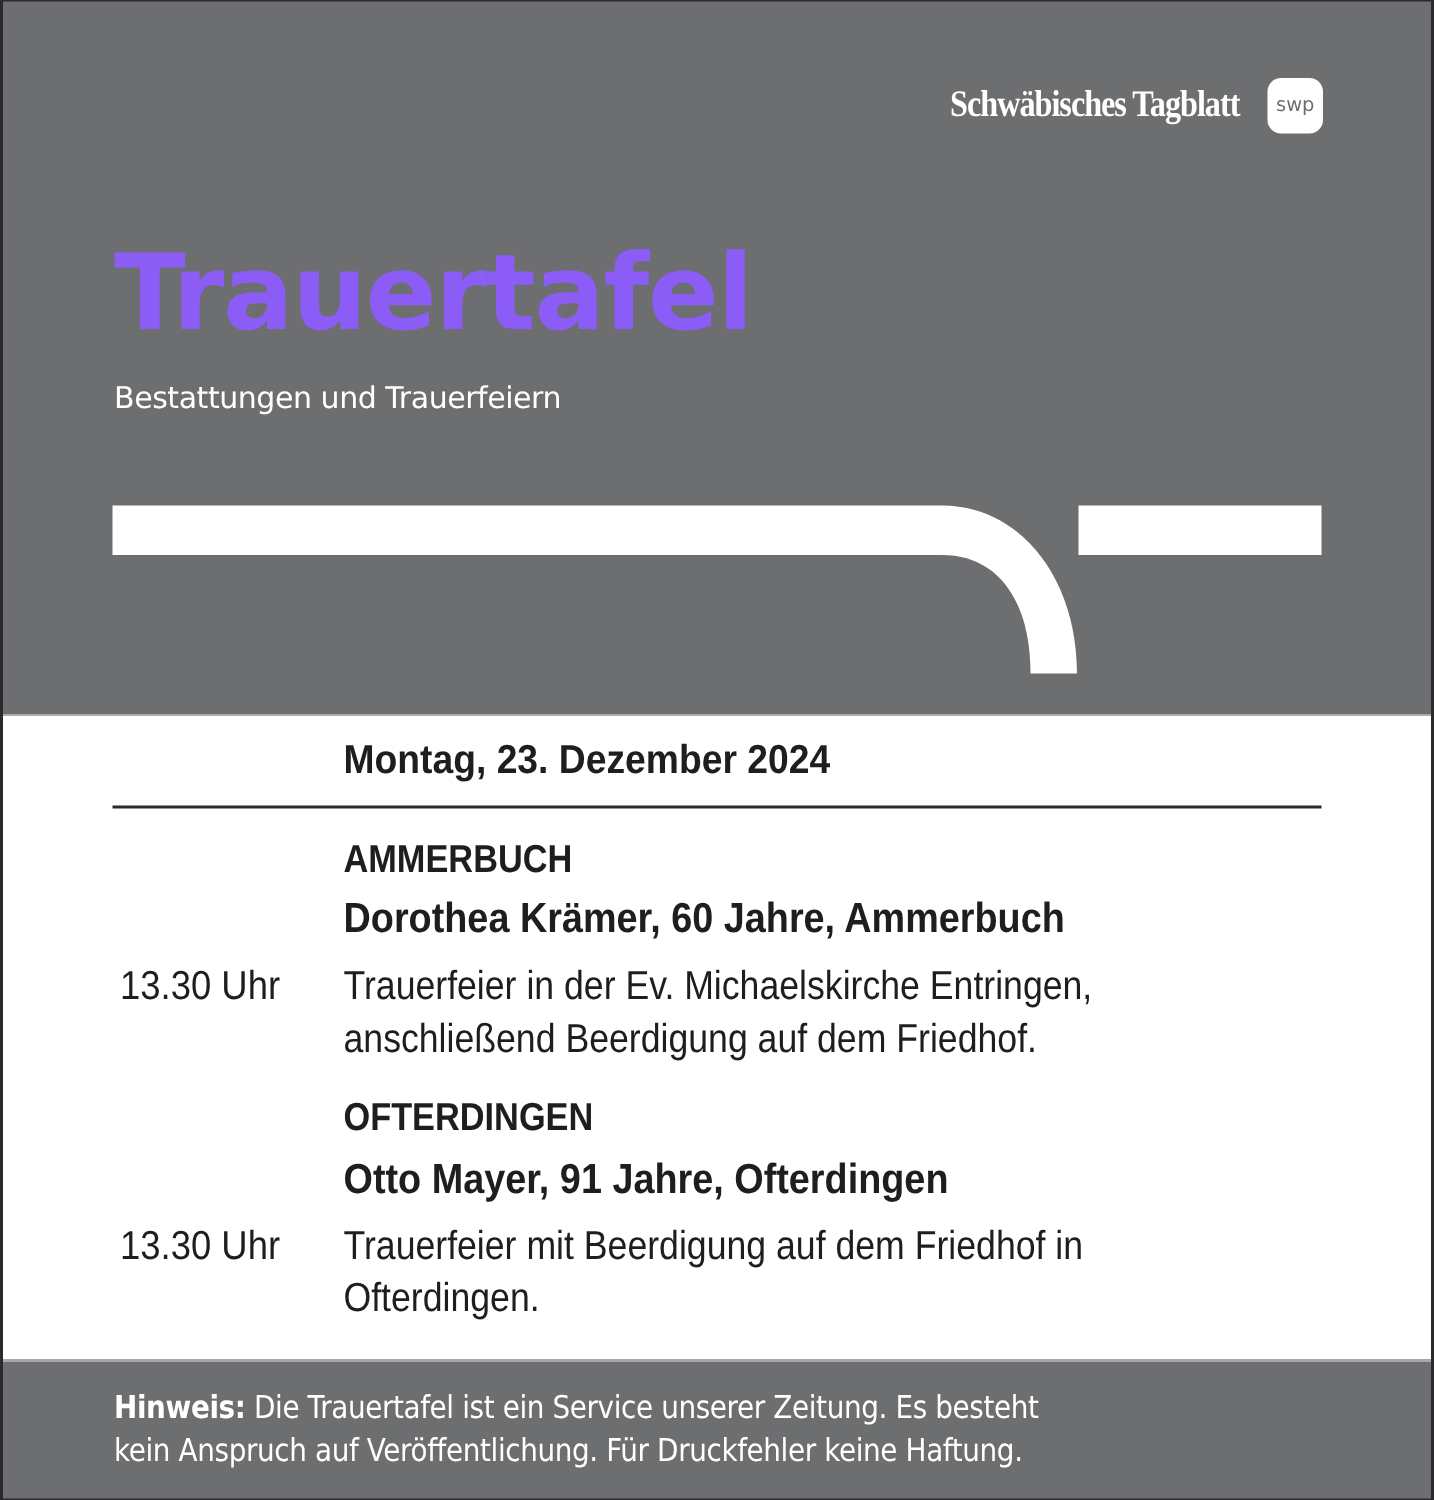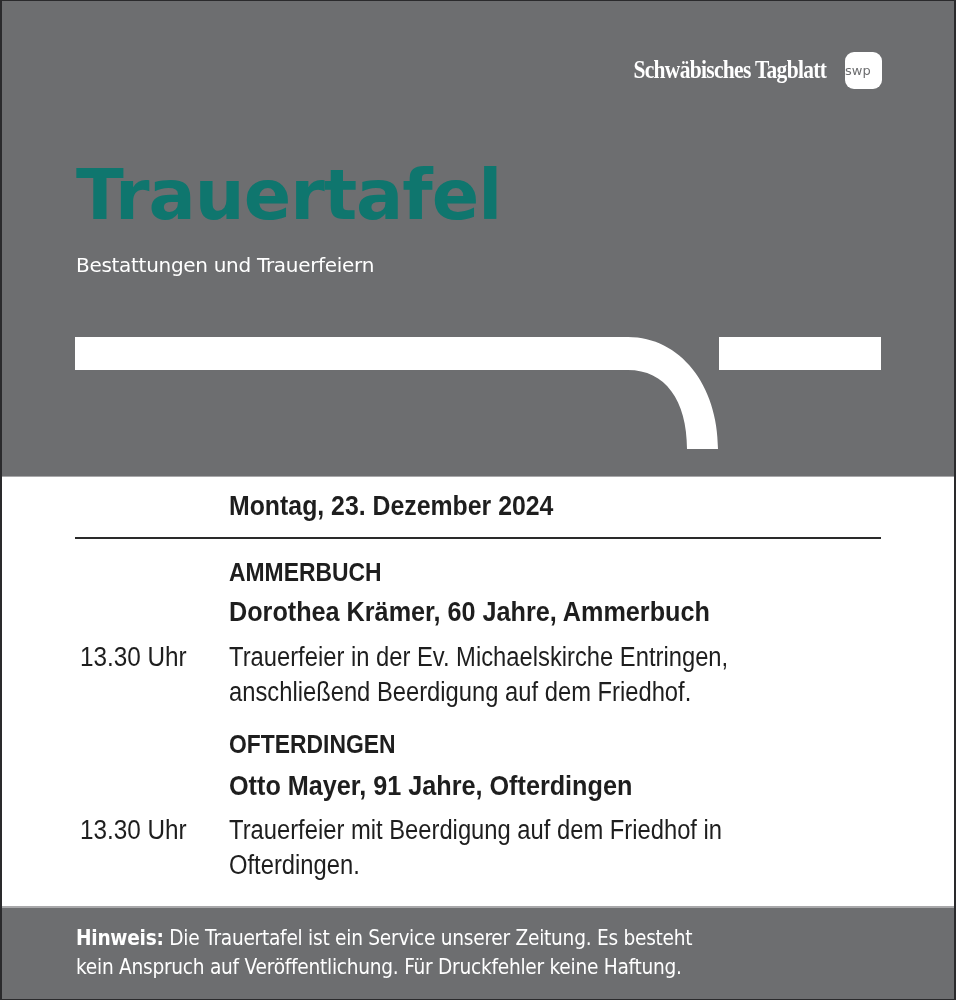--- a/index.html
+++ b/index.html
@@ -21,25 +21,25 @@
     .brand {
       position: absolute; right: 130px; top: 56px;
       font-family: "Liberation Serif", serif; font-weight: bold;
       color: #ffffff; font-size: 25px; letter-spacing: -0.8px;
       transform: scaleX(0.86); transform-origin: right center;
     }
     .swp-badge {
       position: absolute; left: 845px; top: 52px; width: 37px; height: 37px;
       background: #ffffff; border-radius: 9px;
       color: #6d6e70; font-family: "DejaVu Sans", sans-serif;
-      font-size: 13px; line-height: 37px; 
+      font-size: 13px; line-height: 37px; text-align: center;
     }
     .title {
       position: absolute; left: 76px; top: 150px;
-      color: #0f766e; font-family: "DejaVu Sans", sans-serif; font-weight: bold;
+      color: #8b5cf6; font-family: "DejaVu Sans", sans-serif; font-weight: bold;
       font-size: 70px; letter-spacing: -1px; line-height: 90px;
     }
     .subtitle {
       position: absolute; left: 76px; top: 243px;
       color: #ffffff; font-family: "DejaVu Sans", sans-serif;
       font-size: 20px; line-height: 44px; letter-spacing: -0.3px;
     }
     .deco { position: absolute; left: 0; top: 0; }
     .content { position: absolute; left: 0; top: 477px; width: 956px; height: 429px; }
     .date {

